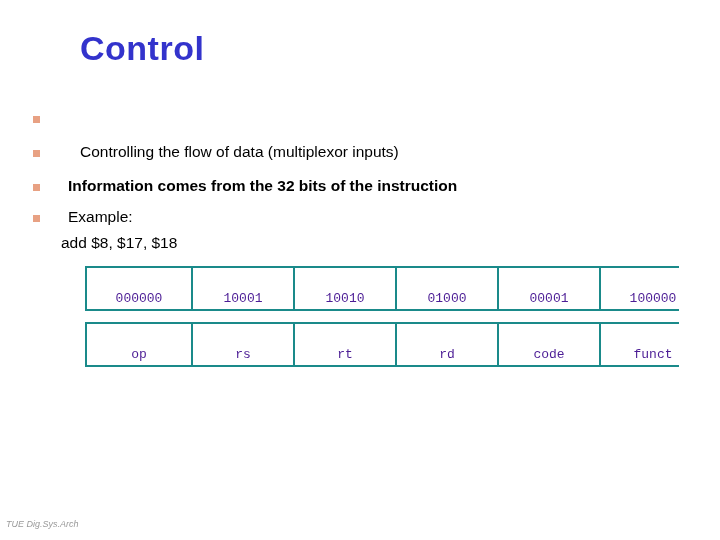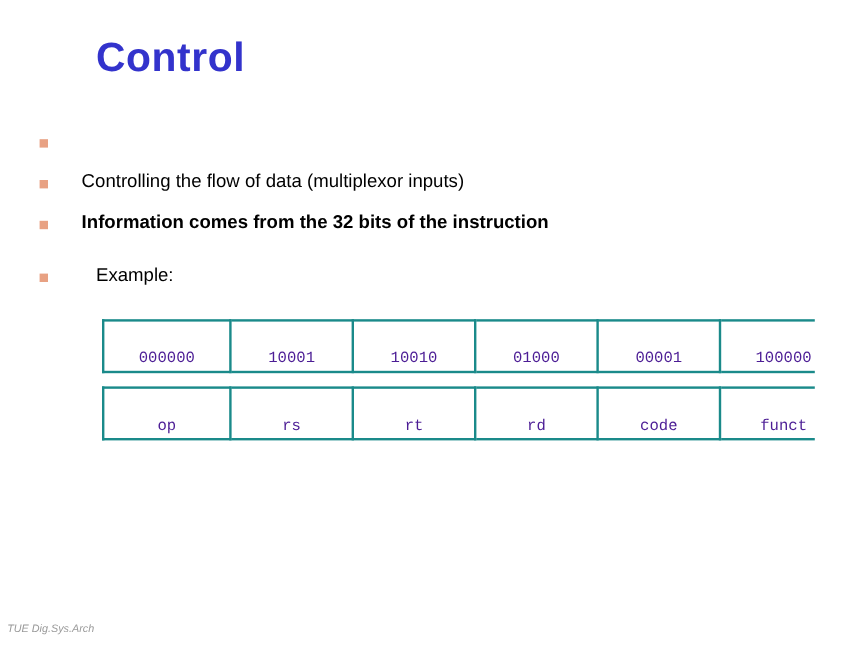--- a/index.html
+++ b/index.html
@@ -50,23 +50,23 @@
     line-height: 22px;
     white-space: pre;
   }
   .bullet-sub {
     font-size: 15.5px;
     color: #000000;
     line-height: 22px;
     white-space: pre;
   }
   #b1 { top: 107px; }
-  #b2 { top: 141px; }
+  #b2 { top: 141px; gap: 12px; }
   #b3 { top: 175px; font-weight: bold; }
-  #b4 { top: 219px; gap: 12px; }
+  #b4 { top: 206px; }
   #b5 { top: 480px; }
 
   #example-line2 {
     position: absolute;
     left: 61px;
     top: 232px;
     display: flex;
     white-space: pre;
   }
   #instr-format-label {
@@ -137,20 +137,21 @@
     <span class="bullet-marker"></span>
     <span class="bullet-text">Information comes from the 32 bits of the instruction</span>
   </div>
 
   <div class="bullet-row" id="b4">
     <span class="bullet-marker"></span>
     <span class="bullet-text">Example:</span>
   </div>
 
   <div id="example-line2">
+    <span class="bullet-sub">add $8, $17, $18</span>
     <span class="bullet-sub">&nbsp;&nbsp;&nbsp;&nbsp;&nbsp;&nbsp;&nbsp;</span>
   </div>
 
   <table class="fmt-table" id="fmt-values">
     <tbody>
         <tr>
       <td class="wide val-cell-c">000000</td>
       <td class="narrow val-cell-c">10001</td>
       <td class="narrow val-cell">10010</td>
       <td class="narrow val-cell">01000</td>

